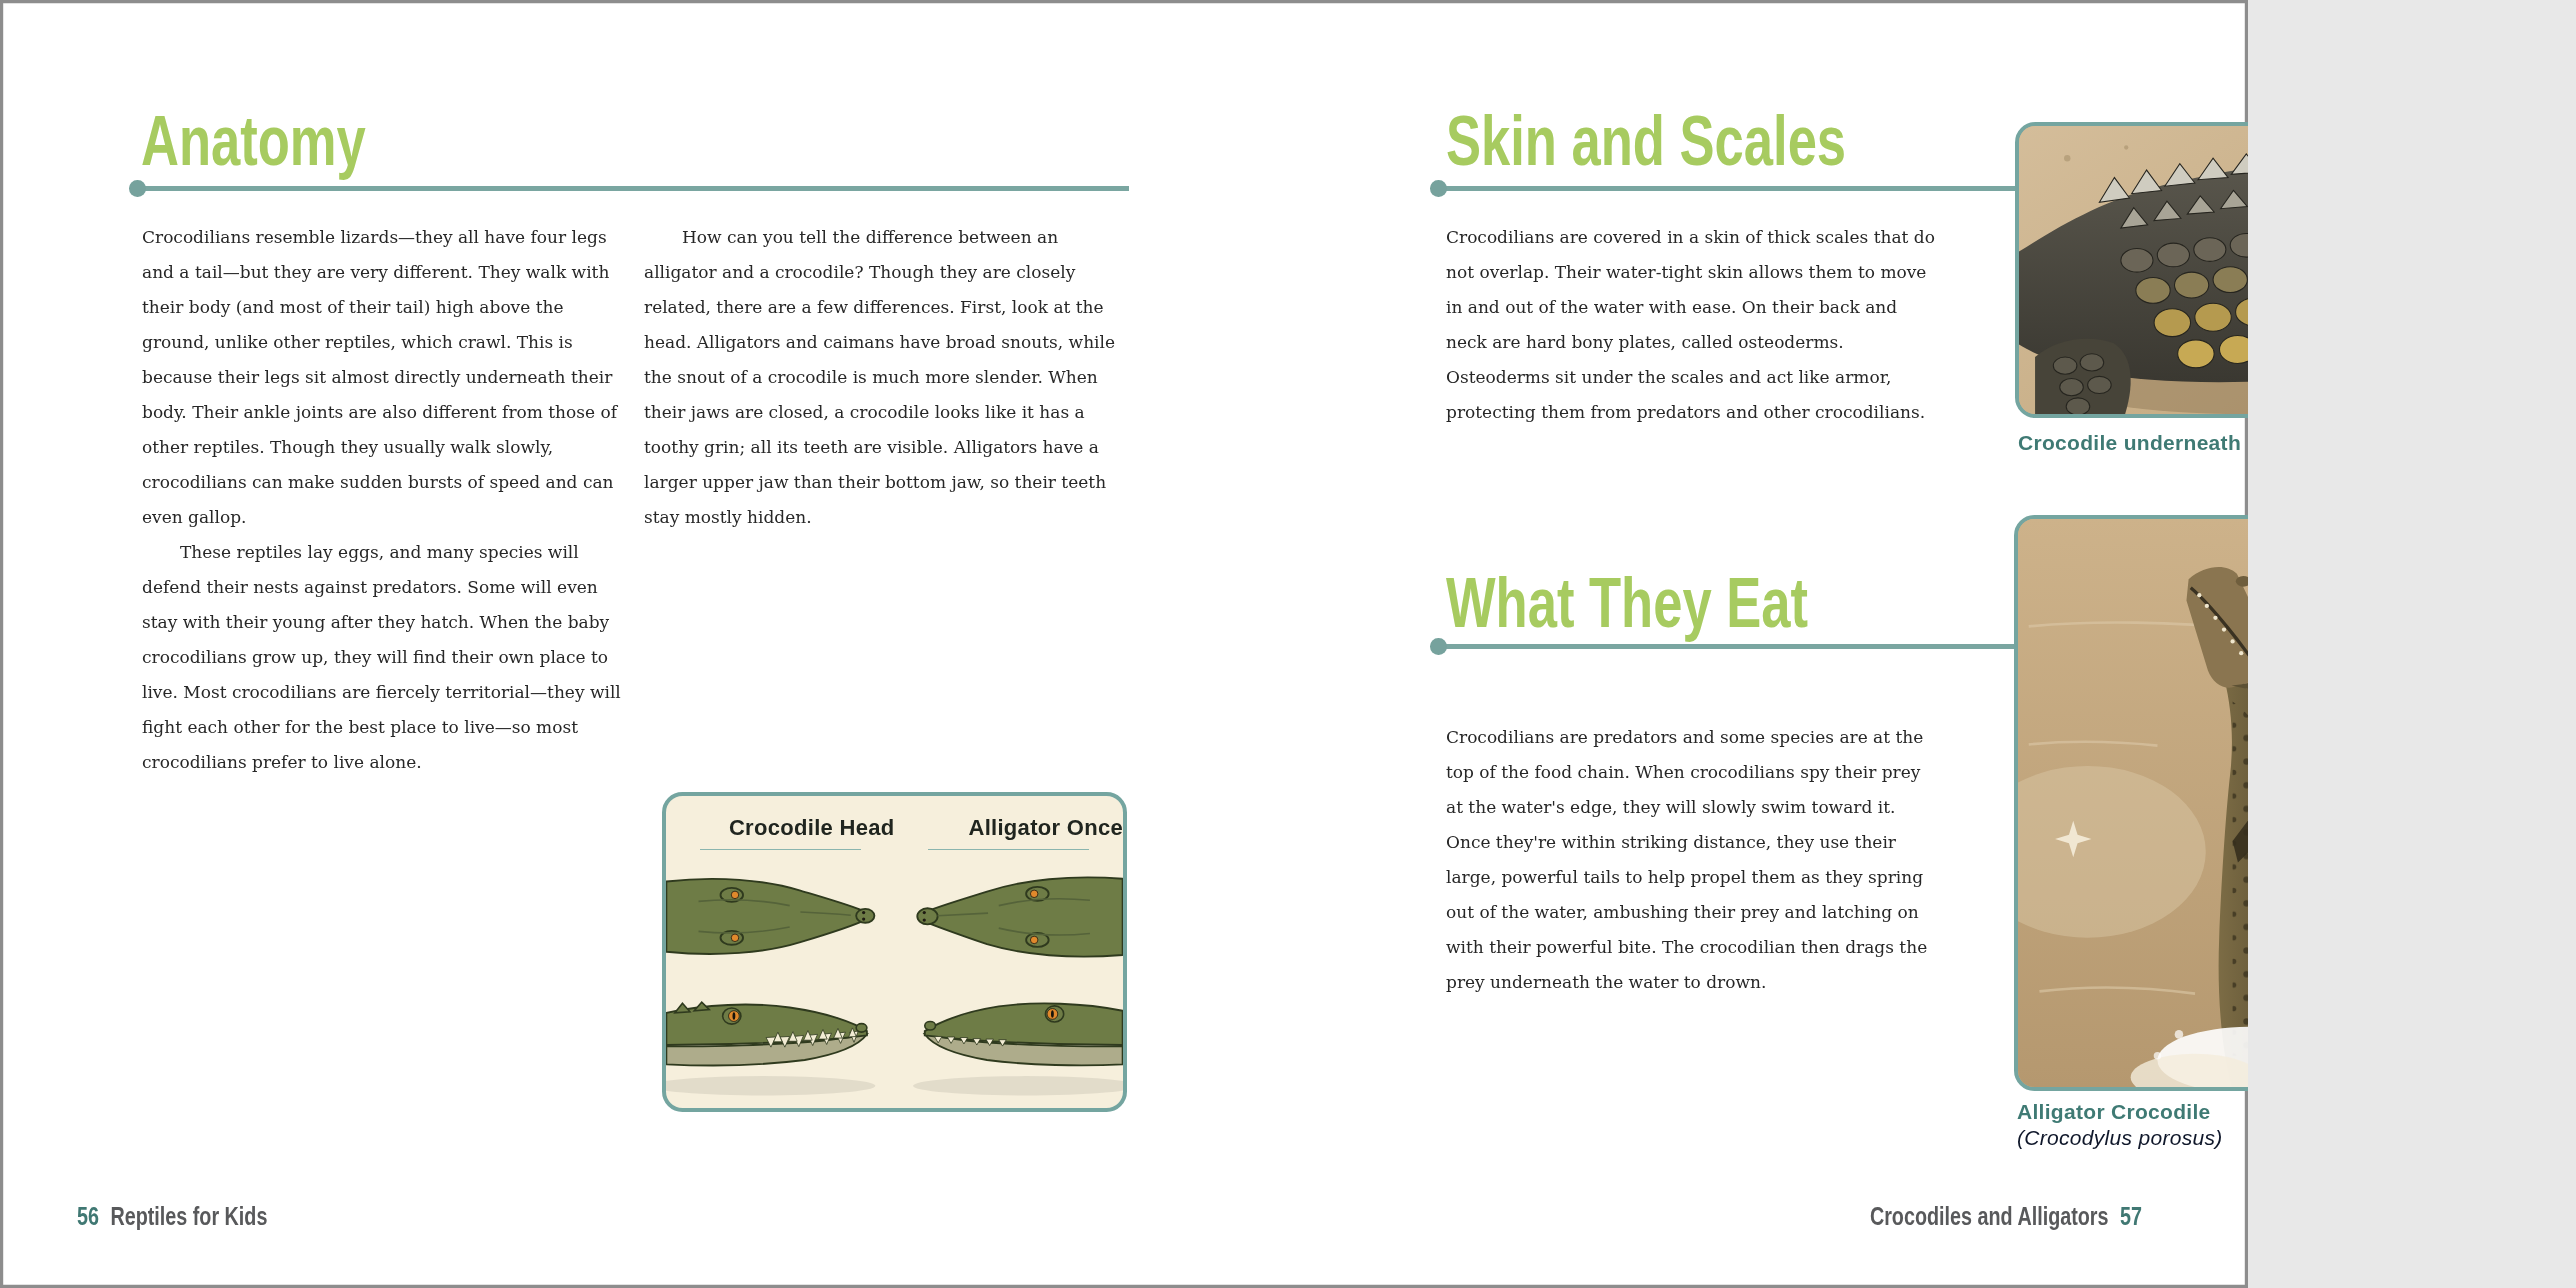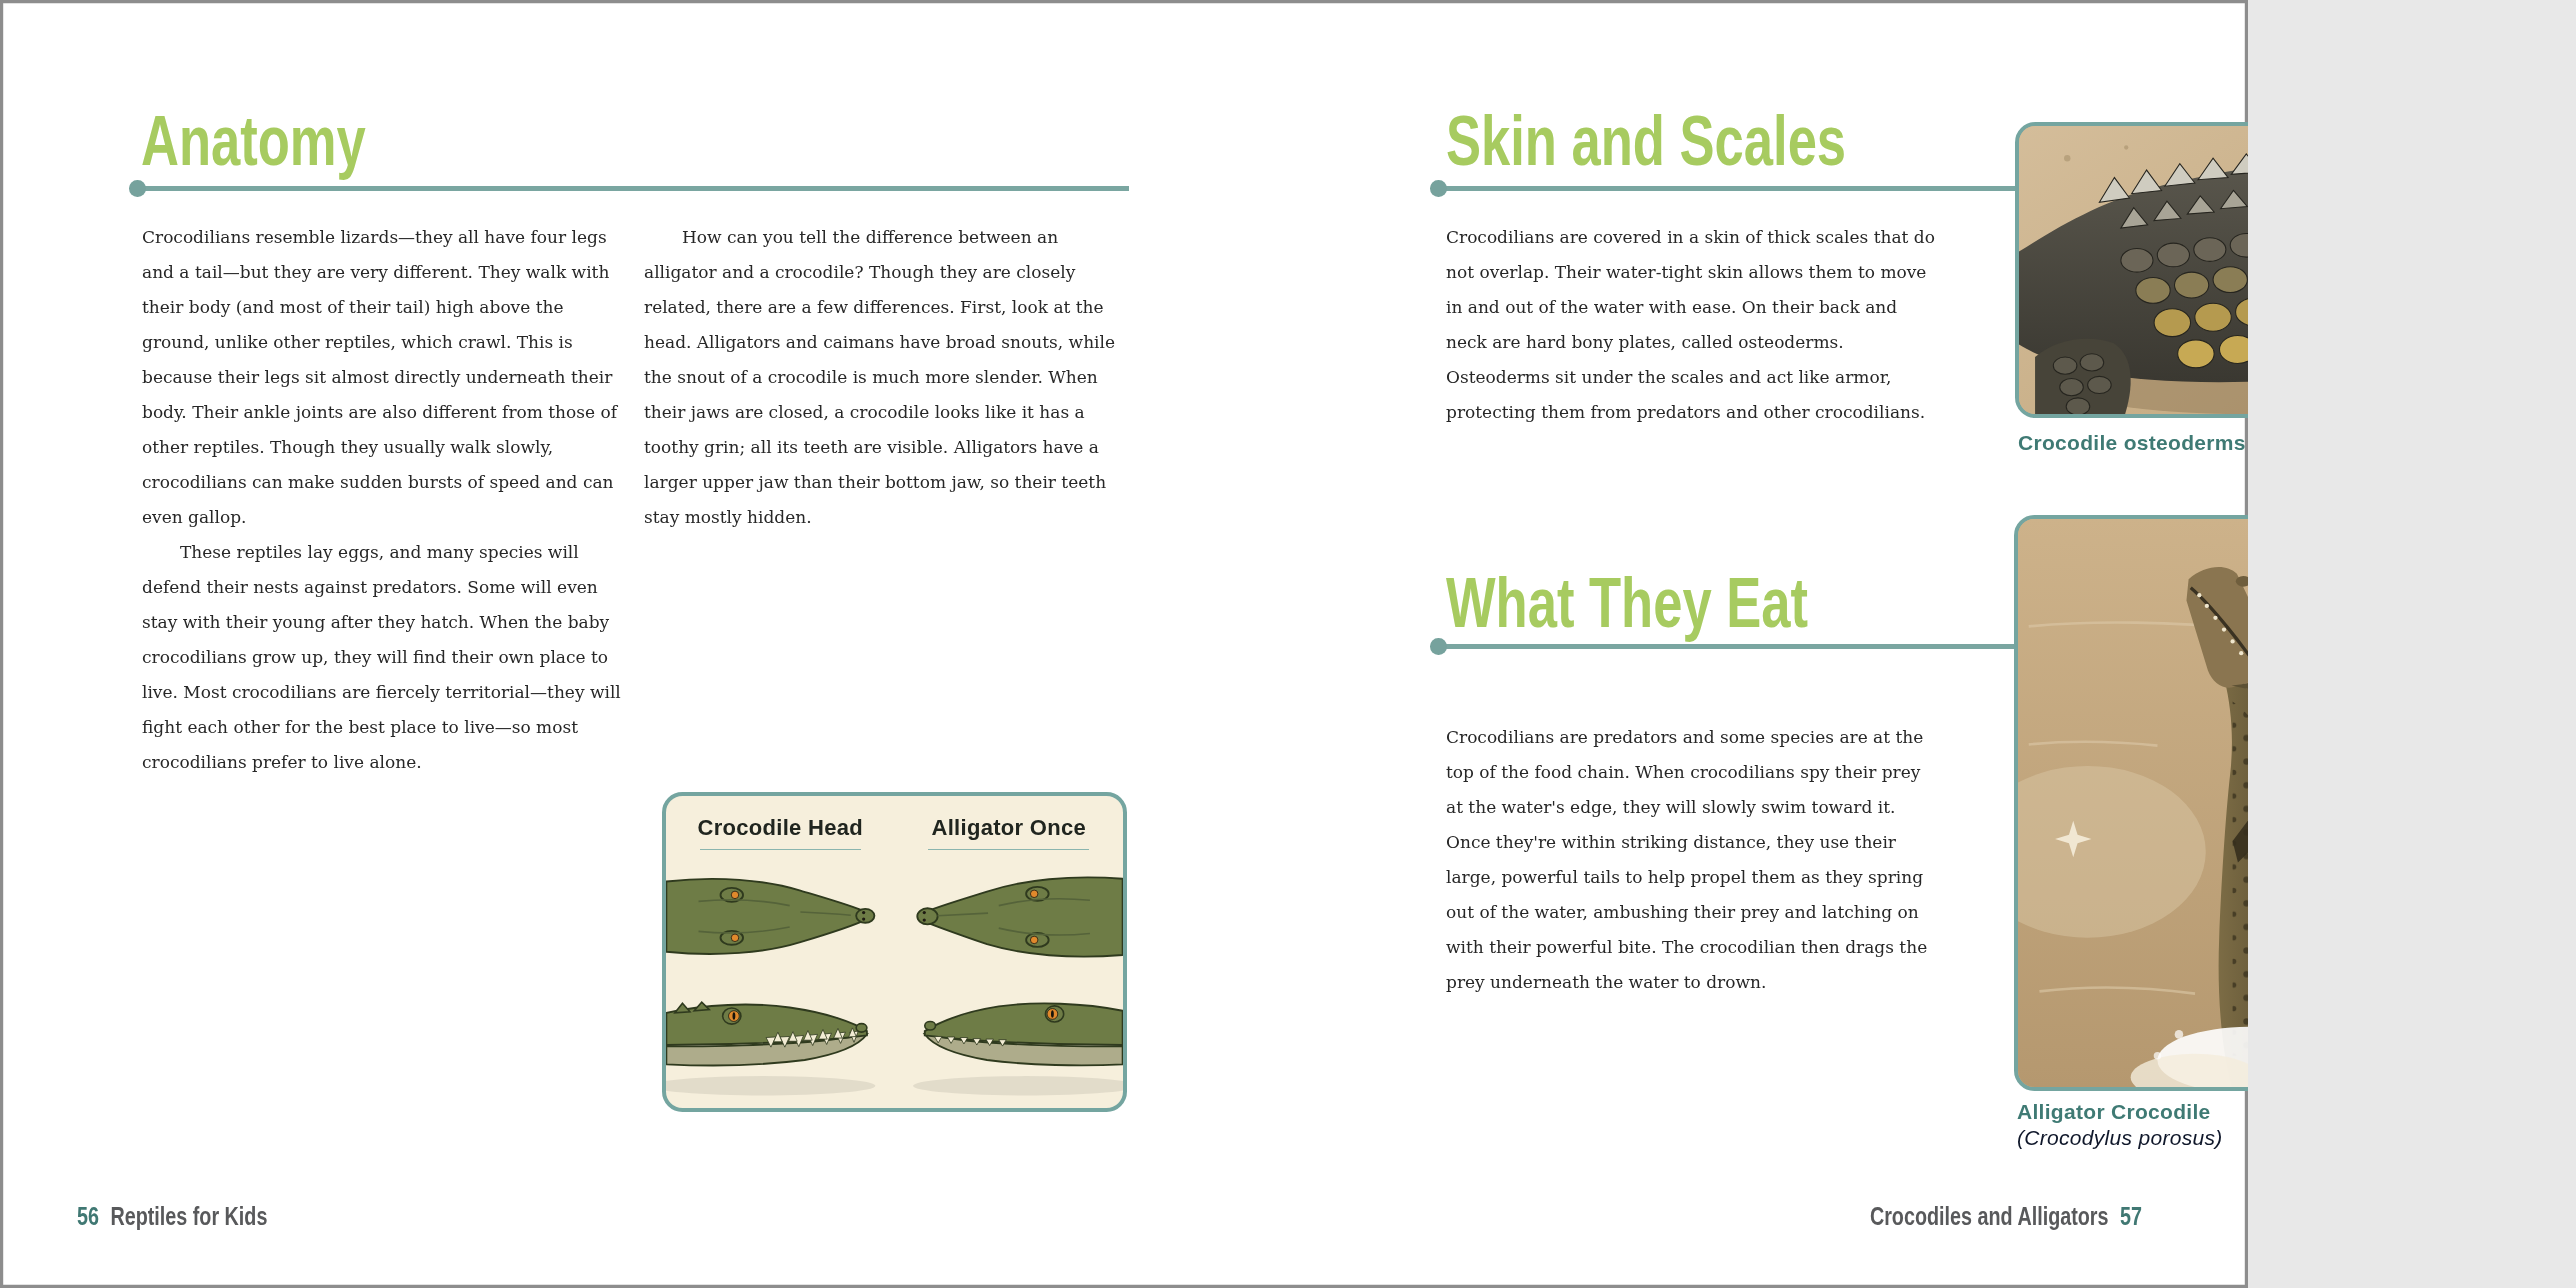--- a/index.html
+++ b/index.html
@@ -29,21 +29,21 @@
   .bodycol p.indent{text-indent:38px;}
   
   .figure{
     position:absolute;border:4.3px solid #74a5a0;border-radius:20.4px;
     overflow:hidden;background:#c9b18b;
   }
   .figure svg{display:block;width:100%;height:100%;}
   
   #diagram{background:#f6efdc;}
   .diagram-label{
-    position:absolute;top:19.3px;width:50%;text-align:center;
+    position:absolute;top:19.3px;width:50%;text-align:right;
     font-weight:700;font-size:22px;color:#20251f;letter-spacing:0.3px;
   }
   .diagram-label .underline{
     display:block;width:161px;height:1.6px;background:#8bb5ae;margin:7.5px auto 0;
   }
   #diagram-art{position:absolute;left:0;top:56px;width:457px;height:252px;}
   
   .caption{
     position:absolute;font-weight:700;font-size:21px;line-height:26px;
     color:#3f7a74;letter-spacing:0.3px;
@@ -263,21 +263,21 @@
       <g stroke="#26251f" stroke-width="2" fill="#5d594c">
         <ellipse cx="86" cy="446" rx="22" ry="16"></ellipse>
           <ellipse cx="136" cy="440" rx="22" ry="16"></ellipse>
         <ellipse cx="98" cy="486" rx="22" ry="16"></ellipse>
           <ellipse cx="150" cy="482" rx="22" ry="16"></ellipse>
         <ellipse cx="110" cy="522" rx="22" ry="16"></ellipse>
       </g>
     </svg>
   </div>
 
-  <div class="caption" style="left:2018px;top:430px;">Crocodile osteoderms</div>
+  <div class="caption" style="left:2018px;top:430px;">Crocodile underneath</div>
 
   <div class="sec-heading" style="left:1446px;top:567px;">What They Eat</div>
 
   <div class="rule" style="left:1438px;top:644px;width:576px;"></div>
 
   <div class="bodycol" style="left:1446px;top:720px;width:491px;">
     <p>Crocodilians are predators and some species are at the top of the food chain. When crocodilians spy their prey at the water's edge, they will slowly swim toward it. Once they're within striking distance, they use their large, powerful tails to help propel them as they spring out of the water, ambushing their prey and latching on with their powerful bite. The crocodilian then drags the prey underneath the water to drown.</p>
   </div>
 
   <div class="figure" style="left:2014px;top:515px;width:419px;height:568px;">

